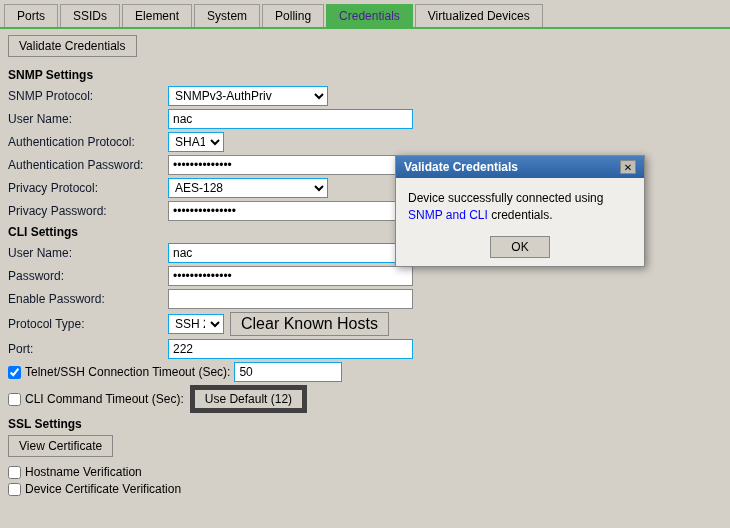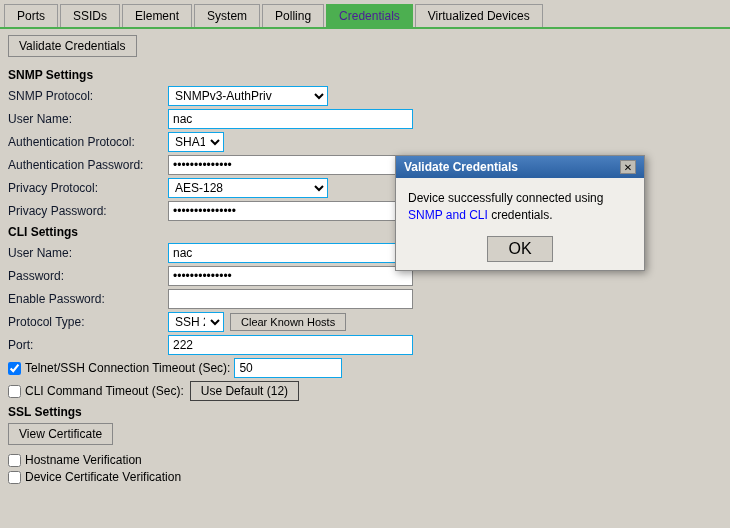--- a/index.html
+++ b/index.html
@@ -105,29 +105,29 @@
     }
     .checkbox-row input[type="checkbox"] {
       margin-right: 4px;
     }
 
     
     .clear-btn {
       background: #d4d0c8;
       border: 1px solid #888;
       padding: 2px 10px;
-      font-size: 11px;
+      font-size: 16px;
       cursor: pointer;
       margin-left: 6px;
     }
 
     
     .default-btn {
       background: #d4d0c8;
-      border: 1px solid #404040;
+      border: 5px solid #404040;
       padding: 2px 10px;
       font-size: 12px;
       cursor: pointer;
       margin-left: 6px;
     }
 
     
     .ssl-section {
       margin-top: 4px;
     }
@@ -200,21 +200,21 @@
       color: #0000ff;
     }
     .modal-ok-row {
       display: flex;
       justify-content: center;
     }
     .modal-ok-btn {
       background: #d4d0c8;
       border: 1px solid #888;
       padding: 3px 20px;
-      font-size: 16px;
+      font-size: 12px;
       cursor: pointer;
     }
 
     
     input[type="password"] {
       font-size: 12px;
       border: 1px solid #888;
       padding: 2px 4px;
       background: #fff;
       height: 20px;

